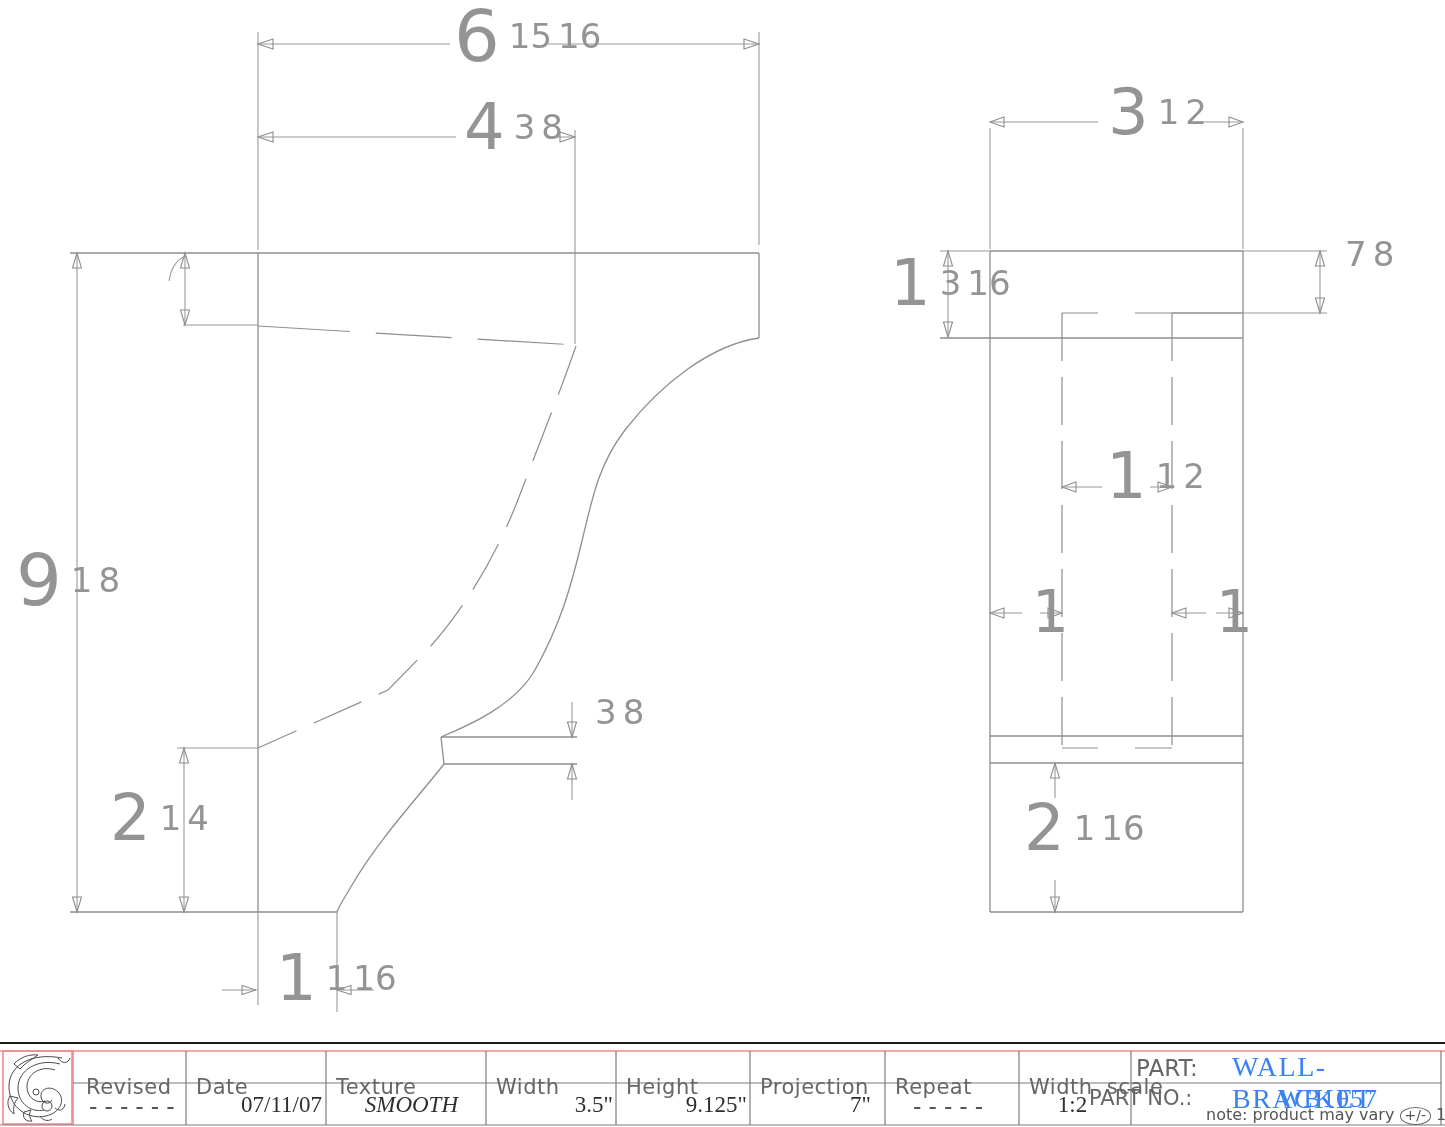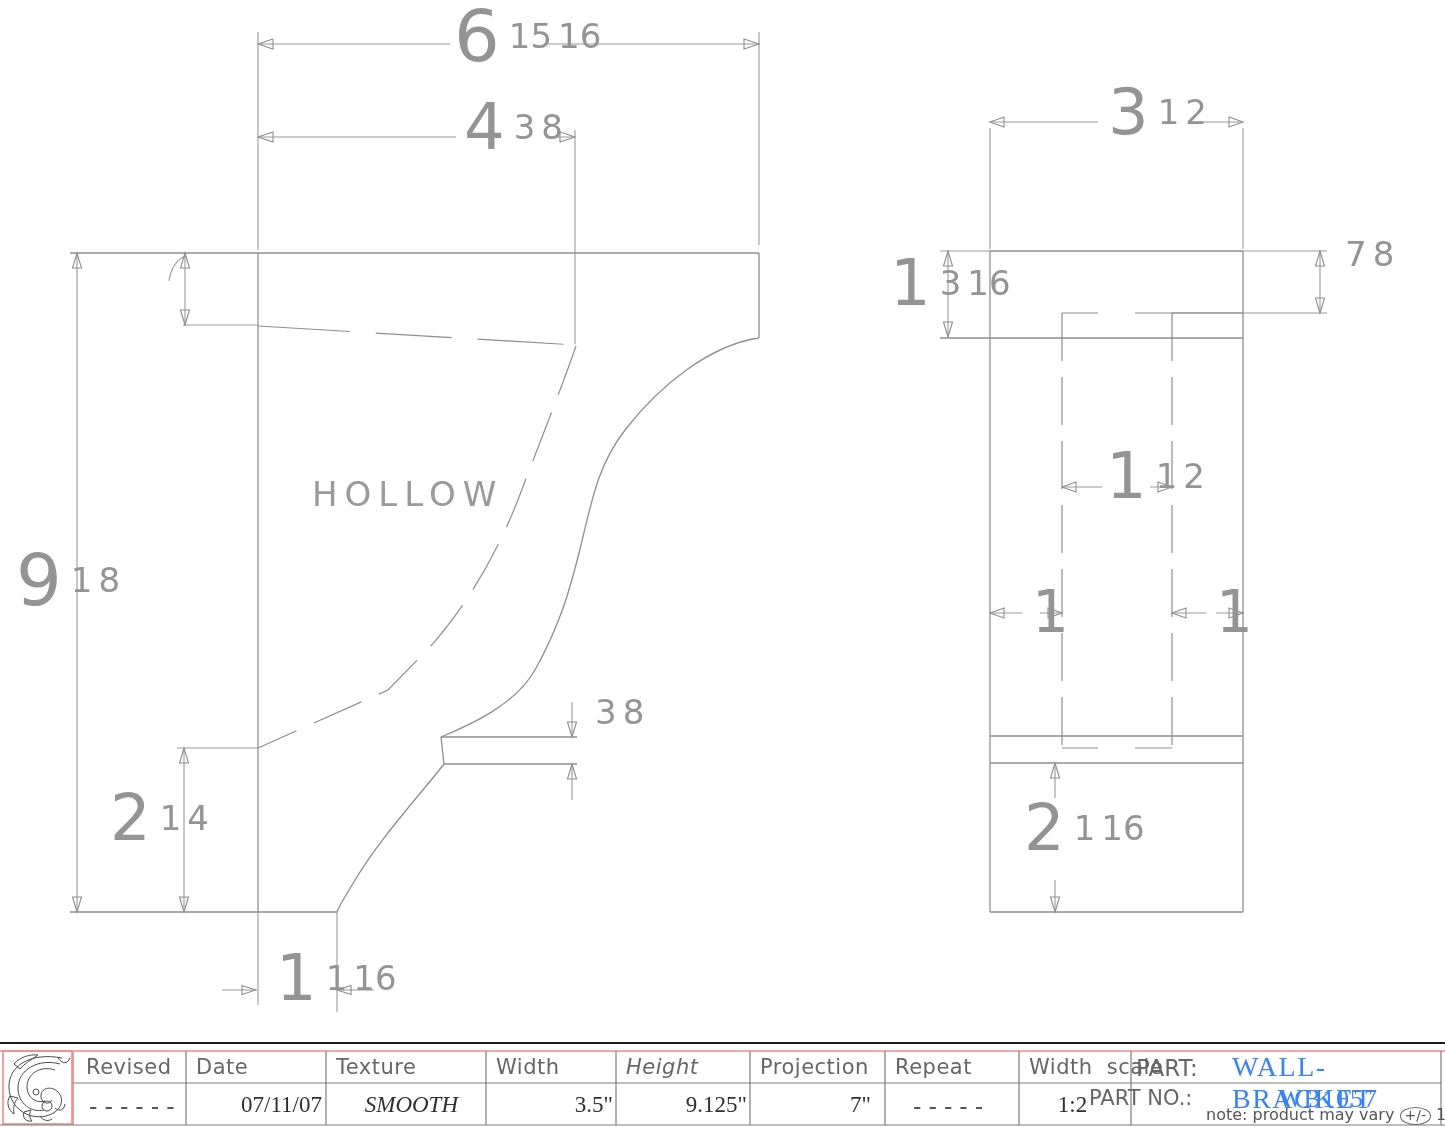--- a/index.html
+++ b/index.html
@@ -12,21 +12,21 @@
   .dim .w{font-size:64px;line-height:1;margin-right:6px;}
   .dim.big .w{font-size:72px;}
   .frac{display:flex;align-items:center;line-height:1;}
   .frac .n,.frac .d{font-size:34px;padding:0 3px;}
   .frac .bar{align-self:stretch;height:0;border-top:2px solid #949494;margin:2px 0;}
   .plain1{position:absolute;color:#949494;font-size:58px;line-height:1;}
 
   .hollow{position:absolute;left:312px;top:474px;font-size:34px;letter-spacing:7px;color:#9a9a9a;}
 
   
-  .tb-h{position:absolute;font-size:21px;color:#666;letter-spacing:0.5px;}
+  .tb-h{position:absolute;font-size:21px;color:#666;letter-spacing:0.5px;margin-top:20px;}
   .tb-v{position:absolute;top:1092px;font-size:23px;color:#2f2f2f;
         font-family:"Liberation Serif",serif;text-align:right;}
   .tb-dash{position:absolute;font-family:"DejaVu Sans Mono",monospace;
            font-size:24px;color:#555;letter-spacing:1px;}
   .tb-part-label{position:absolute;font-size:23px;color:#666;}
   .tb-blue{position:absolute;color:#3b82f6;font-family:"Liberation Serif",serif;}
   .tb-note{position:absolute;left:1206px;top:1105px;width:232px;font-size:16px;color:#555;
            text-align:right;white-space:nowrap;}
   .tb-note .tol{display:inline-block;border:1px solid #666;border-radius:50%;
                 padding:0 4px 1px 4px;font-size:14px;line-height:15px;}
@@ -167,21 +167,20 @@
       <path d="M10,1096 C6,1102 8,1110 14,1114 C13,1108 14,1102 18,1098 Z"></path>
       <path d="M24,1112 C22,1118 26,1122 32,1121 C29,1117 29,1114 31,1110 Z"></path>
       <path d="M40,1116 C42,1120 48,1122 52,1119"></path>
       <path d="M55,1108 C60,1112 64,1110 65,1104"></path>
       <circle cx="36" cy="1092" r="3"></circle>
       <circle cx="47" cy="1106" r="5"></circle>
       <path d="M58,1058 C62,1064 68,1064 70,1058"></path>
     </g>
   </svg>
 
-  <div class="hollow">HOLLOW</div>
 
   <div class="dim big" style="left:454px;top:0px;">
     <span class="w">6</span>
     <span class="frac">
       <span class="n">15</span>
       <span class="bar"></span>
       <span class="d">16</span>
     </span>
   </div>
 
@@ -273,21 +272,21 @@
       <span class="n">1</span>
       <span class="bar"></span>
       <span class="d">16</span>
     </span>
   </div>
 
   <div class="tb-h" style="left:86px;top:1055px;">Revised</div>
   <div class="tb-h" style="left:196px;top:1055px;">Date</div>
   <div class="tb-h" style="left:336px;top:1055px;">Texture</div>
   <div class="tb-h" style="left:496px;top:1055px;">Width</div>
-  <div class="tb-h" style="left:626px;top:1055px;font-style:italic;">Height</div>
+  <div class="tb-h" style="left:626px;top:1055px;">Height</div>
   <div class="tb-h" style="left:760px;top:1055px;">Projection</div>
   <div class="tb-h" style="left:895px;top:1055px;">Repeat</div>
   <div class="tb-h" style="left:1029px;top:1055px;word-spacing:7px;">Width scale</div>
 
   <div class="tb-dash" style="left:86px;top:1093px;">------</div>
   <div class="tb-v" style="left:186px;width:136px;">07/11/07</div>
   <div class="tb-v" style="left:310px;width:148px;font-style:italic;">SMOOTH</div>
   <div class="tb-v" style="left:486px;width:127px;">3.5"</div>
   <div class="tb-v" style="left:616px;width:131px;">9.125"</div>
   <div class="tb-v" style="left:750px;width:121px;">7"</div>

